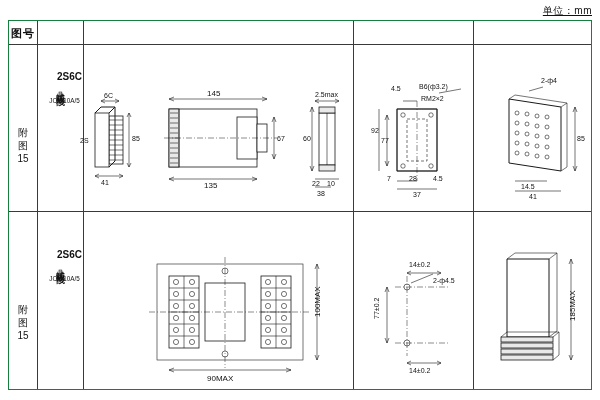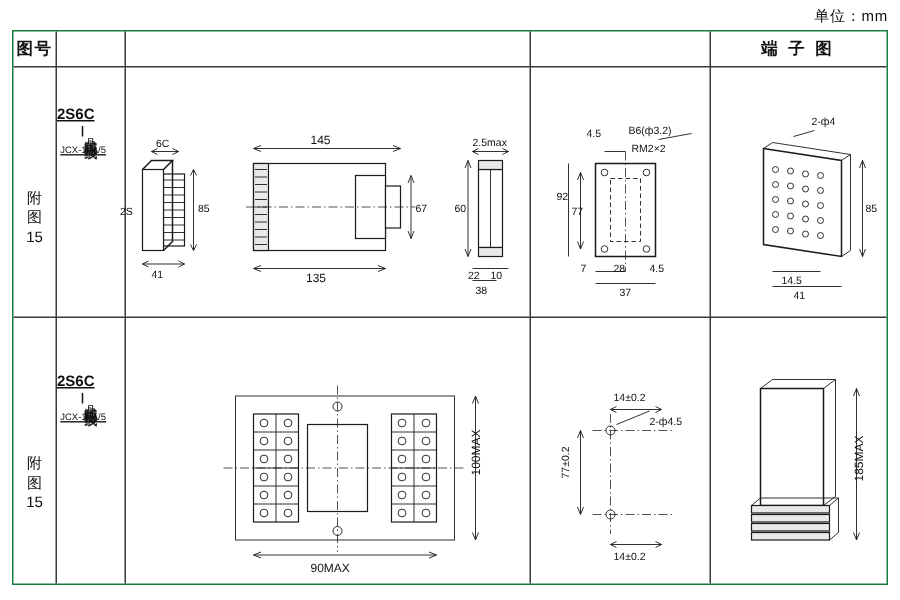--- a/index.html
+++ b/index.html
@@ -6,21 +6,21 @@
   body{
     width:600px;height:400px;
     background:#ffffff;
     font-family:"Liberation Sans", sans-serif;
     color:#111;
     position:relative;
     overflow:hidden;
   }
   .unit{
     position:absolute;right:8px;top:4px;
-    font-size:10px;letter-spacing:.5px;
+    font-size:10px;letter-spacing:.5px;text-decoration:underline;
   }
   .table{
     position:absolute;left:8px;top:20px;
     width:584px;height:370px;
     border:1px solid #15803d;
     box-sizing:border-box;
   }
   
   .hdr{
     position:absolute;left:0;top:0;width:100%;height:24px;
@@ -34,23 +34,22 @@
     position:absolute;left:0;width:100%;height:0;border-top:1px solid #3a3a3a;
   }
   
   .vsep{position:absolute;top:0;bottom:0;border-left:1px solid #3a3a3a;}
 
   .idxcell{
     position:absolute;width:28px;text-align:center;
     font-size:10px;line-height:13px;
   }
   .structcell{
-    position:absolute;width:44px;text-align:left;font-size:9px;
+    position:absolute;width:44px;text-align:right;font-size:9px;
     line-height:11px;
-    text-decoration:underline;
   }
   .struct-title{font-size:10px;font-weight:bold;margin-bottom:2px;}
   .vert{
     writing-mode:vertical-rl;text-orientation:upright;
     margin:0 auto;letter-spacing:1px;font-size:9px;
   }
   .model{
     font-size:7px;margin-top:4px;transform:scale(.9);
   }
   svg{position:absolute;left:0;top:0;overflow:visible;}
@@ -65,21 +64,20 @@
 </style>
 </head>
 <body>
 
 <div class="unit">单位：mm</div>
 
 <div class="table">
 
   <div class="hdr">
     <div class="hcell" style="left:0;width:28px;letter-spacing:1px">图号</div>
-    <div class="hcell" style="left:464px;width:118px">端 子 图</div>
   </div>
 
   <div class="vsep" style="left:28px"></div>
   <div class="vsep" style="left:74px"></div>
   <div class="vsep" style="left:344px"></div>
   <div class="vsep" style="left:464px"></div>
 
   <div class="rowsep" style="top:190px"></div>
 
   <div class="idxcell" style="left:0;top:105px">

